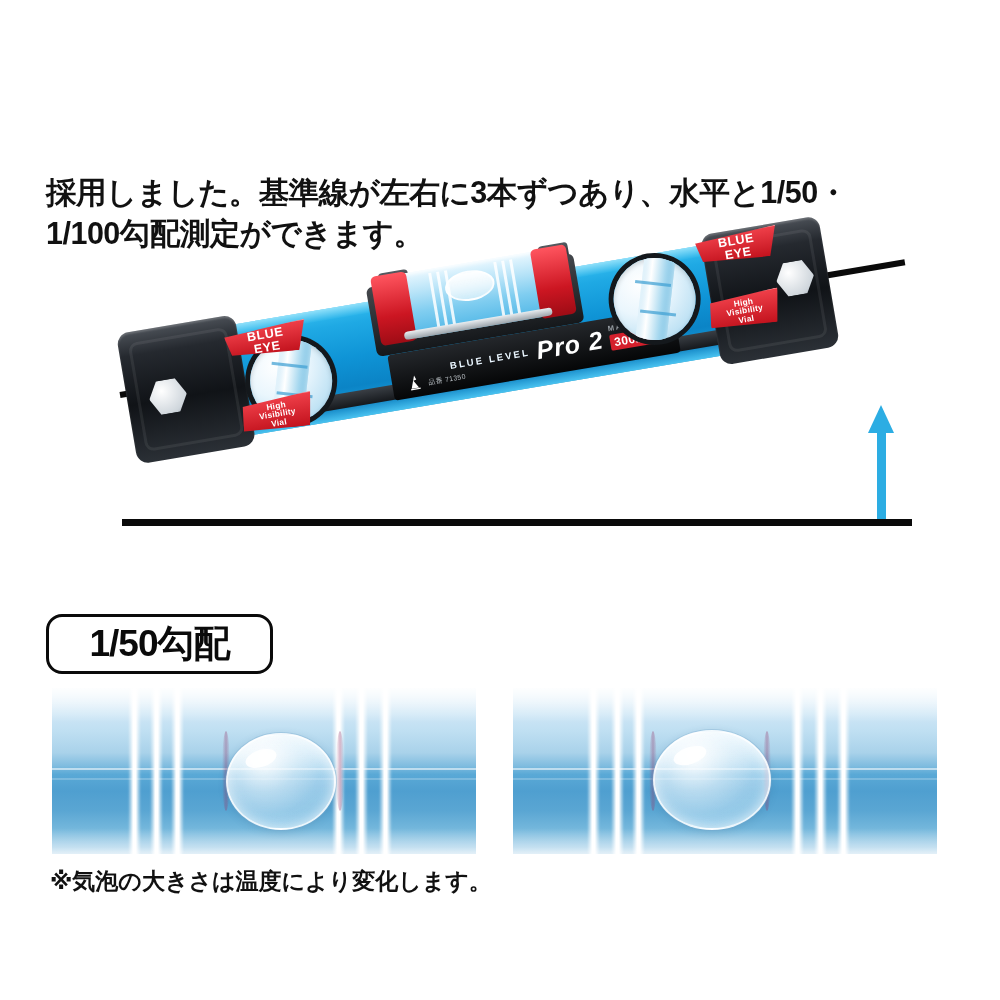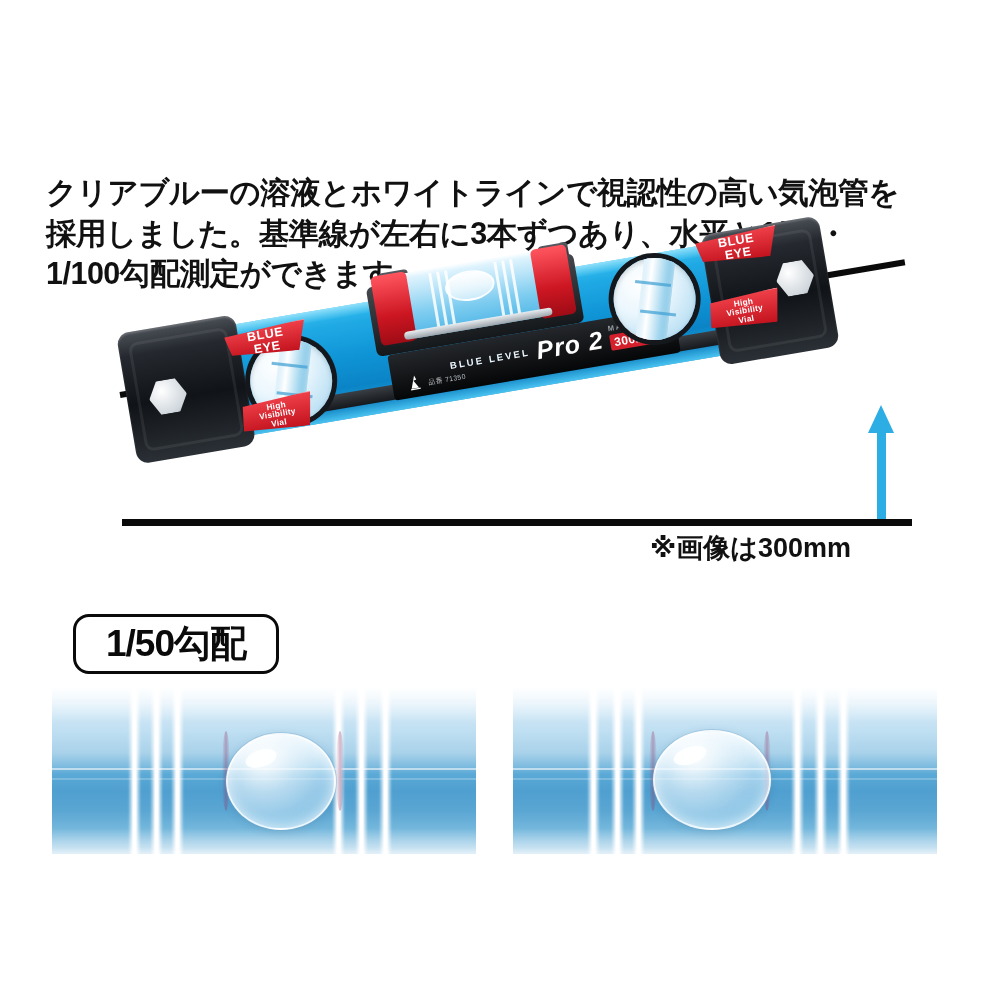--- a/index.html
+++ b/index.html
@@ -194,21 +194,21 @@
 
   
   .pill{
     position:absolute;height:60px;border:3px solid #0a0a0a;border-radius:16px;
     background:#fff;display:flex;align-items:center;justify-content:center;
     box-sizing:border-box;
   }
   .pill span{
     font-size:37px;font-weight:bold;letter-spacing:-1px;color:#0a0a0a;white-space:nowrap;
   }
-  .pill.p1{left:73px;top:614px;width:206px;text-align:center;}
+  .pill.p1{left:46px;top:614px;width:227px;text-align:center;}
   .pill.p2{left:516px;top:614px;width:248px;}
 
   
   .vialpanel{
     position:absolute;top:688px;width:424px;height:166px;overflow:hidden;
     background:#dfeef8;
   }
   .vialpanel.v1{left:52px;}
   .vialpanel.v2{left:513px;}
 
@@ -270,21 +270,20 @@
     font-size:23px;font-weight:bold;color:#111;white-space:nowrap;
   }
 </style>
 </head>
 <body>
 
 <div class="page">
 
 
   <div class="bodytext">
-    <div>クリアブルーの溶液とホワイトラインで視認性の高い気泡管を</div>
     <div>採用しました。基準線が左右に3本ずつあり、水平と1/50・</div>
     <div>1/100勾配測定ができます。</div>
   </div>
 
   <div class="hero">
 
     <div class="slope-wrap">
       <div class="baseline"></div>
       <div class="slopeline"></div>
       <div class="arrow">
@@ -365,21 +364,20 @@
       </div>
       <div class="badge hv" style="left:582px;top:64px;">
         <span class="l">High</span>
         <span class="l">Visibility</span>
         <span class="l">Vial</span>
       </div>
 
     </div>
   </div>
 
-  <div class="hero-caption">※画像は300mm</div>
 
   <div class="pill p1">
     <span>1/50勾配</span>
   </div>
 
   <div class="vialpanel v1">
     <div class="liquid"></div>
     <div class="glassbend"></div>
     <div class="glassbend2"></div>
     <div class="horizline" style="top:48%;"></div>
@@ -409,14 +407,15 @@
     <div class="refline" style="left:66%;width:9px;"></div>
     <div class="refline" style="left:71.5%;width:9px;"></div>
     <div class="refline" style="left:77%;width:9px;"></div>
     <div class="tinge" style="left:32%;"></div>
     <div class="tinge" style="left:59%;"></div>
     <div class="bubble" style="left:33%;top:25%;width:27%;height:58%;">
       <div class="spec"></div>
     </div>
   </div>
 
+  <div class="footnote">※気泡の大きさは温度により変化します。</div>
 
 </div>
 
 </body></html>

